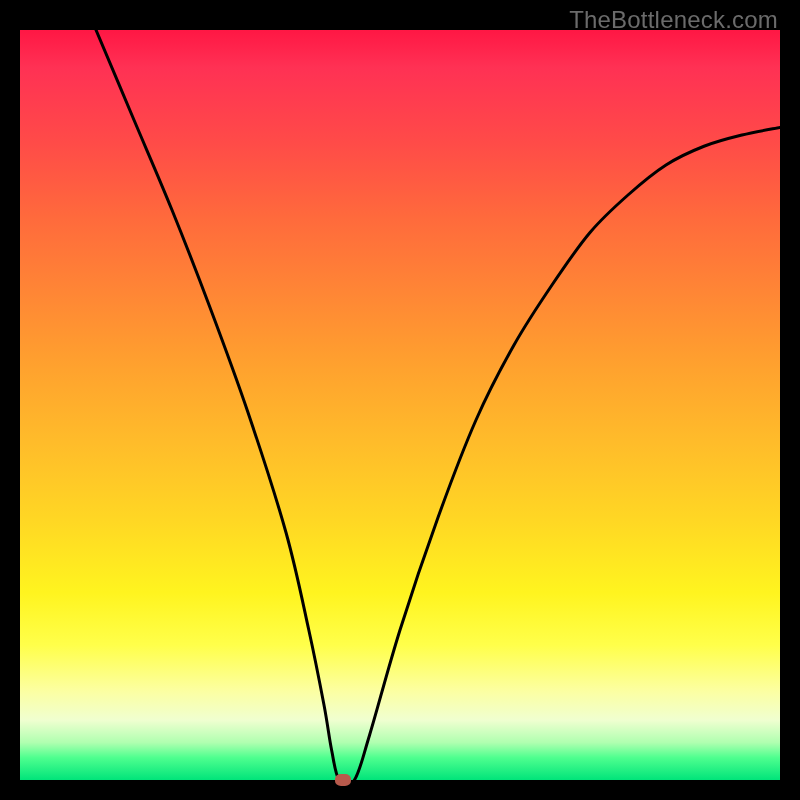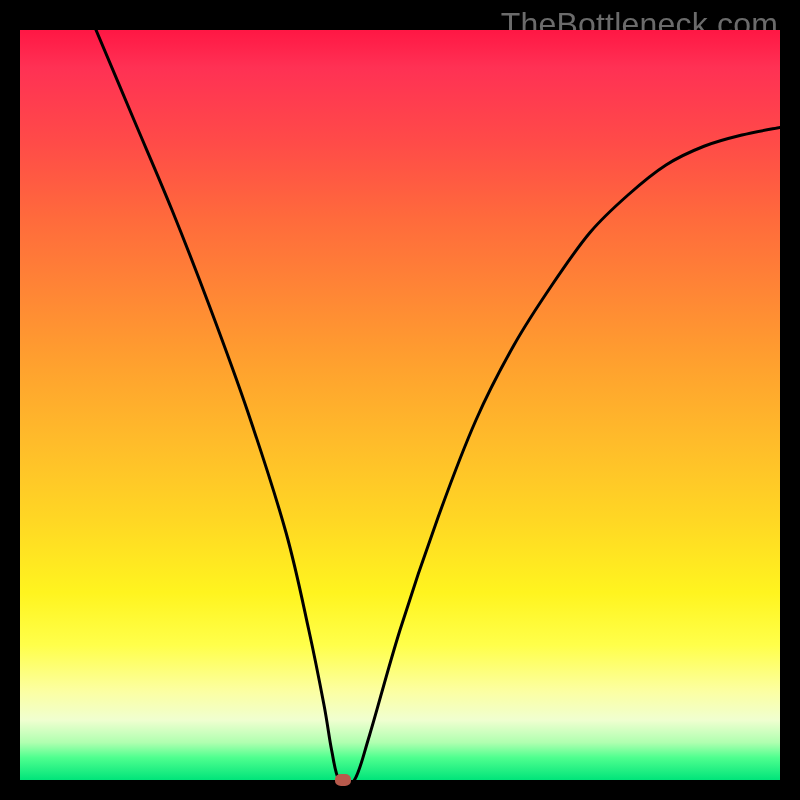--- a/index.html
+++ b/index.html
@@ -33,21 +33,21 @@
       #4fff8f 97%,
       #00e47a 100%
     );
   }
   .watermark {
     position: absolute;
     top: 6px;
     right: 22px;
     color: #6b6b6b;
     font-family: Arial, Helvetica, sans-serif;
-    font-size: 32px;
+    font-size: 24px;
     font-weight: 400;
     letter-spacing: 0.2px;
   }
   svg.curve {
     position: absolute;
     left: 0;
     top: 0;
     width: 760px;
     height: 750px;
     pointer-events: none;

